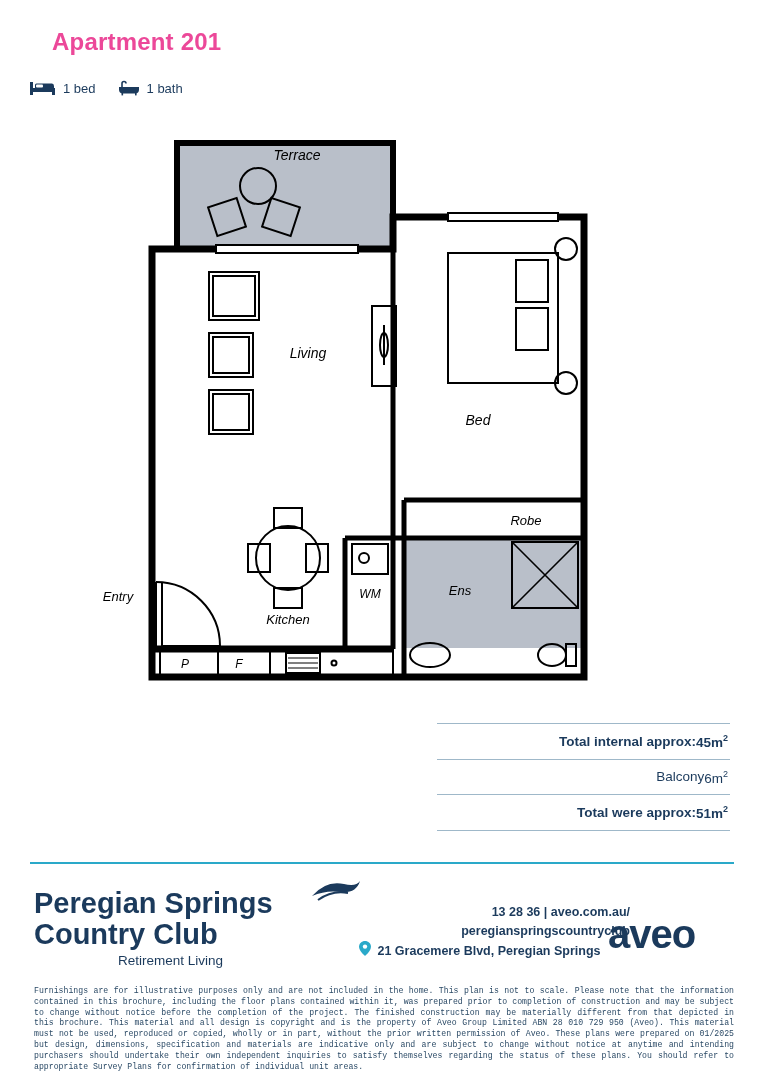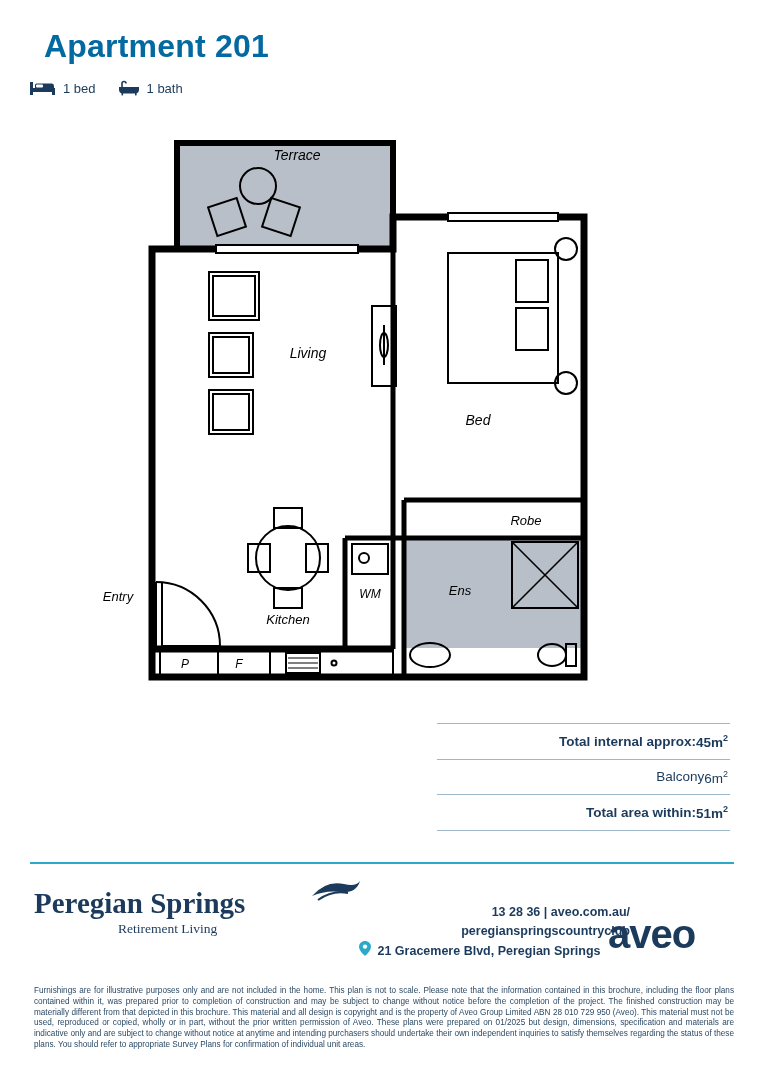--- a/index.html
+++ b/index.html
@@ -9,22 +9,22 @@
     background: #ffffff;
     font-family: "Liberation Sans", sans-serif;
     color: #1b3a5c;
     position: relative;
     overflow: hidden;
   }
   .page { position: relative; width: 764px; height: 1080px; }
 
   
   .title {
-    position: absolute; left: 44px; top: 28px;
-    font-size: 32px; font-weight: 700; color: #0369a1;
+    position: absolute; left: 52px; top: 28px;
+    font-size: 24px; font-weight: 700; color: #ec4899;
     letter-spacing: .2px;
   }
   .specs {
     position: absolute; left: 30px; top: 80px;
     display: flex; align-items: center; gap: 22px;
     font-size: 13px; color: #1b3a5c; justify-content: space-between;
   }
   .spec { display: flex; align-items: center; gap: 7px; }
   .spec svg { display:block; }
 
@@ -49,21 +49,21 @@
   .sup { font-size: 9px; vertical-align: super; }
 
   
   .divider {
     position: absolute; left: 30px; top: 862px; width: 704px; height: 2px;
     background: #2aa9c9;
   }
 
   
   .brand {
-    position: absolute; left: 34px; top: 888px; width: 330px; font-family: Liberation Serif, serif;
+    position: absolute; left: 34px; top: 888px; width: 330px;
   }
   .brand-line1, .brand-line2 {
     font-size: 29px; font-weight: 700; color:#1b3a5c; line-height: 1.08;
   }
   .brand-sub {
     font-size: 13.5px; color:#1b3a5c; margin-top: 2px; margin-left: 84px;
   }
   .brand-swoosh { position:absolute; left: 276px; top: -10px; }
 
   .contact {
@@ -75,21 +75,21 @@
   .pin { flex: 0 0 auto; }
 
   .aveo {
     position: absolute; left: 608px; top: 912px;
     font-size: 40px; font-weight: 700; color:#1b3a5c; letter-spacing: -1px;
   }
 
   
   .disclaimer {
     position: absolute; left: 34px; top: 986px; width: 700px;
-    font-size: 8.2px; line-height: 1.32; color:#2b4a66; text-align: justify;
+    font-size: 8.2px; line-height: 1.32; color:#2b4a66; text-align: justify; font-family: Liberation Mono, monospace;
   }
 </style>
 </head>
 <body>
 
 <div class="page">
 
   <div class="title">Apartment 201</div>
 
   <div class="specs">
@@ -233,35 +233,36 @@
   <div class="area-table">
     <div class="area-row bold">
       <span class="label">Total internal approx:</span>
       <span class="value"><span>45m</span><span class="sup">2</span></span>
     </div>
     <div class="area-row">
       <span class="label">Balcony</span>
       <span class="value"><span>6m</span><span class="sup">2</span></span>
     </div>
     <div class="area-row bold">
-      <span class="label">Total area within:</span>
+      <span class="label">Total were approx:</span>
       <span class="value"><span>51m</span><span class="sup">2</span></span>
     </div>
   </div>
 
   <div class="divider"></div>
 
   <div class="brand">
     <div class="brand-swoosh">
       <svg width="52" height="26" viewBox="0 0 52 26">
         <path d="M2 18 Q16 2 34 6 Q46 9 50 3 Q46 16 30 14 Q16 12 2 18 Z" fill="#1b3a5c"></path>
         <path d="M8 22 Q22 12 38 15" stroke="#1b3a5c" stroke-width="2" fill="none"></path>
       </svg>
     </div>
     <div class="brand-line1">Peregian Springs</div>
+    <div class="brand-line2">Country Club</div>
     <div class="brand-sub">Retirement Living</div>
   </div>
 
   <div class="contact">
     <div>
       <span>13 28 36</span>
       <span> | </span>
       <span>aveo.com.au/</span>
     </div>
     <div>peregianspringscountryclub</div>

